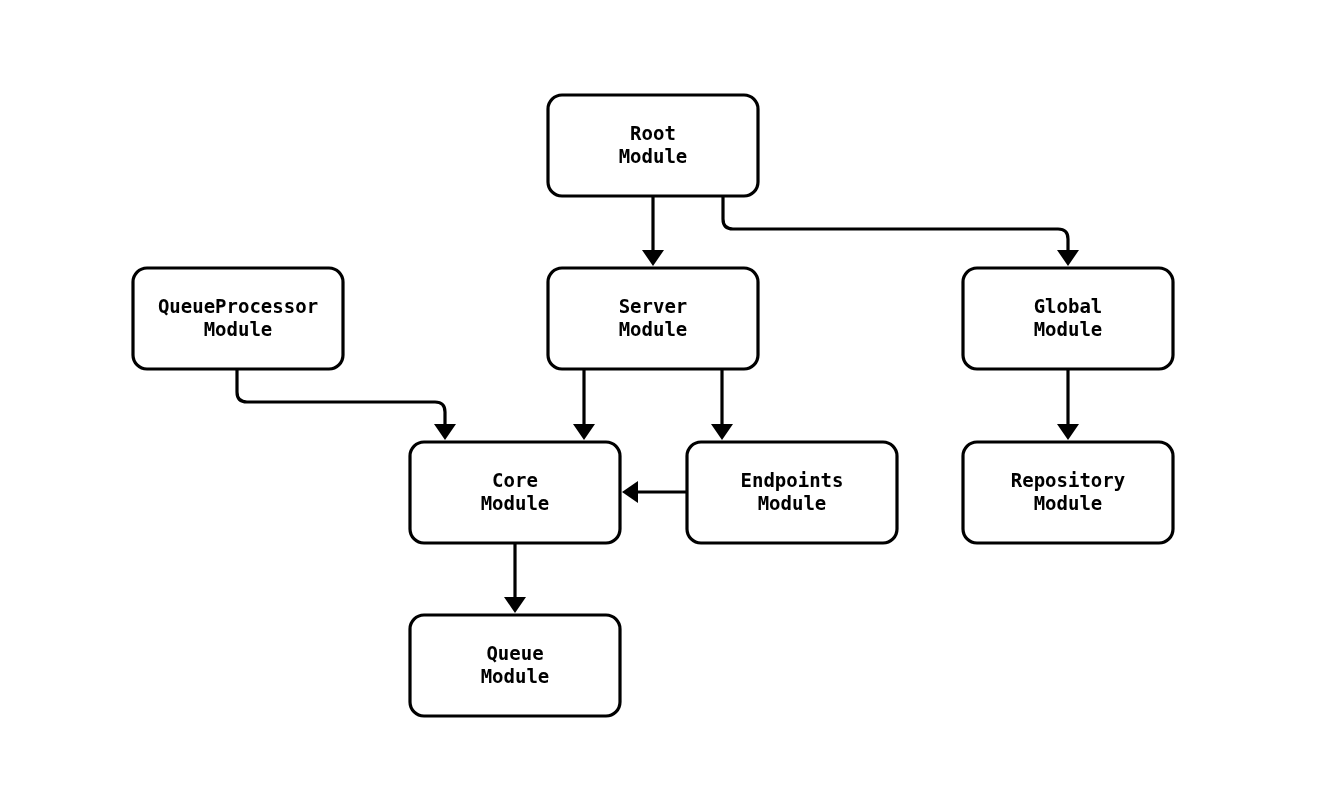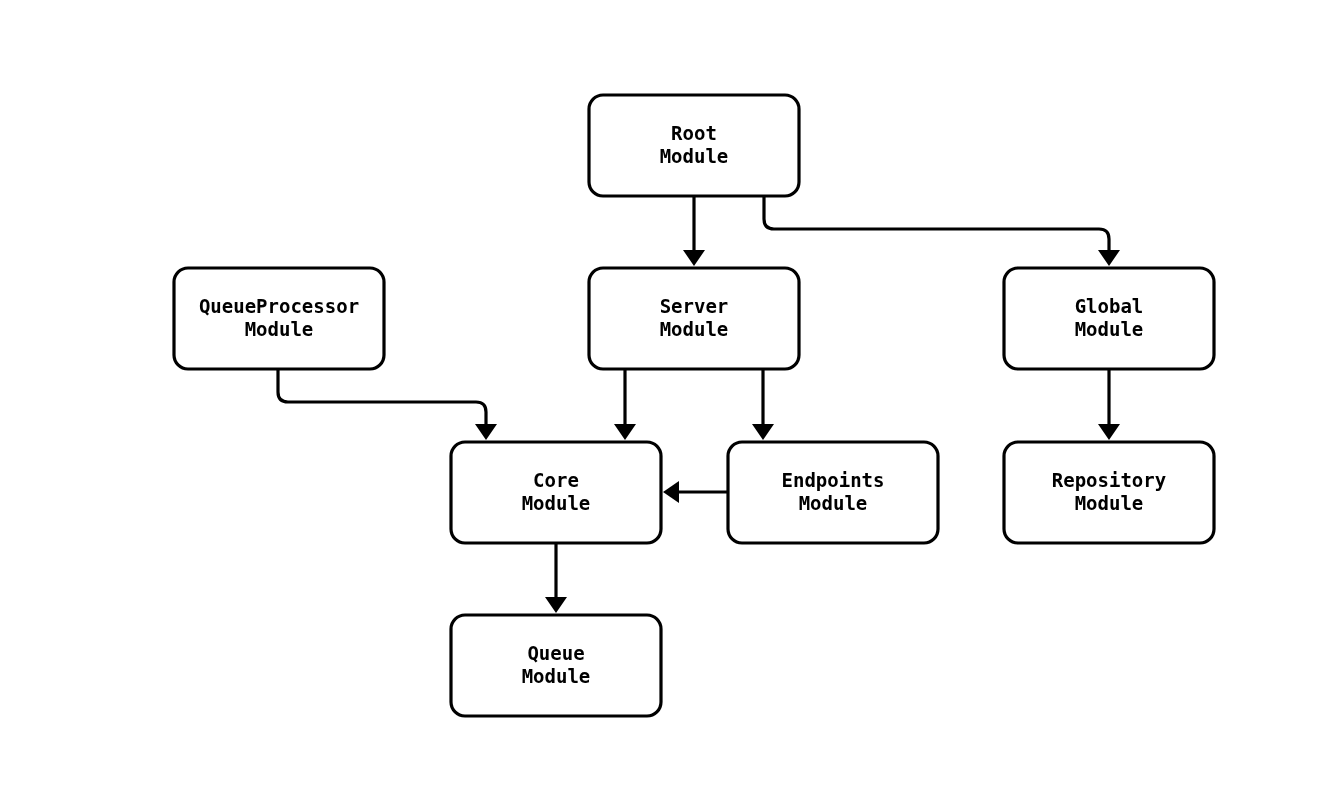--- a/index.html
+++ b/index.html
@@ -12,21 +12,20 @@
     width: 1337px;
     height: 809px;
     font-family: "DejaVu Sans Mono", "Liberation Mono", monospace;
     overflow: hidden;
   }
   #diagram-root {
     position: relative;
     width: 1176px;
     height: 809px;
     background: #ffffff;
-    padding-left: 41px;
   }
   svg#diagram-canvas {
     display: block;
     width: 1337px;
     height: 809px;
   }
   .node-box {
     fill: #ffffff;
     stroke: #000000;
     stroke-width: 3.2;

